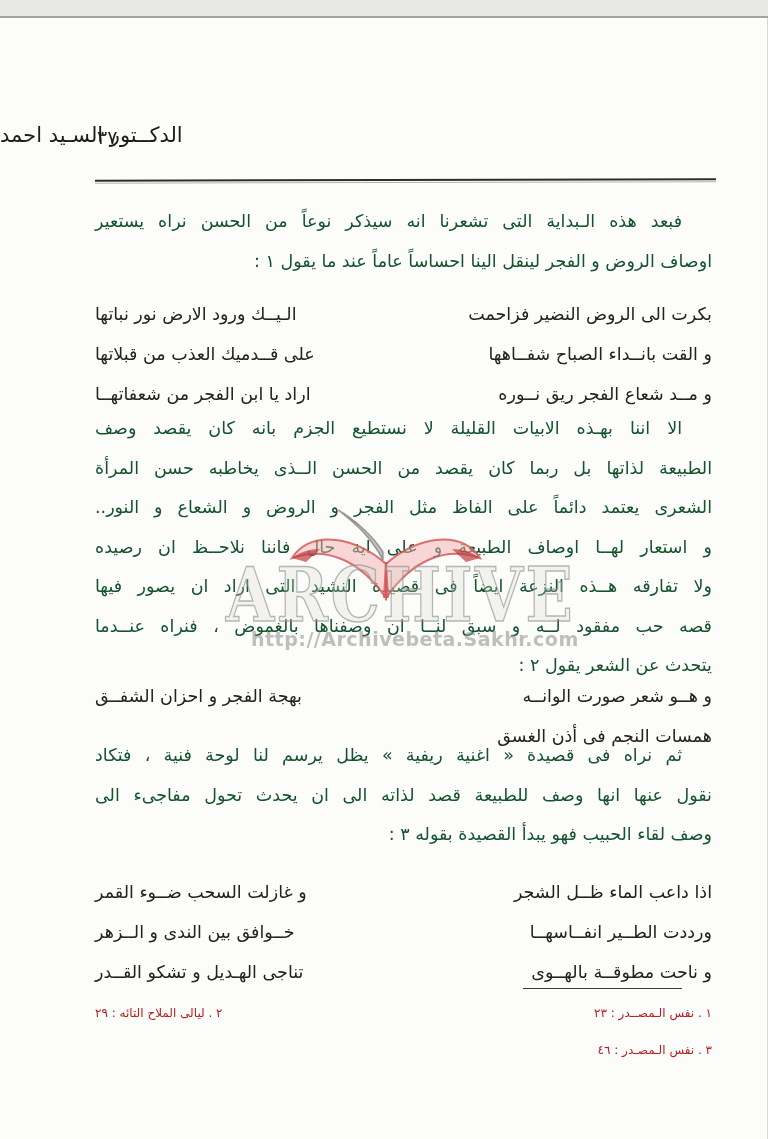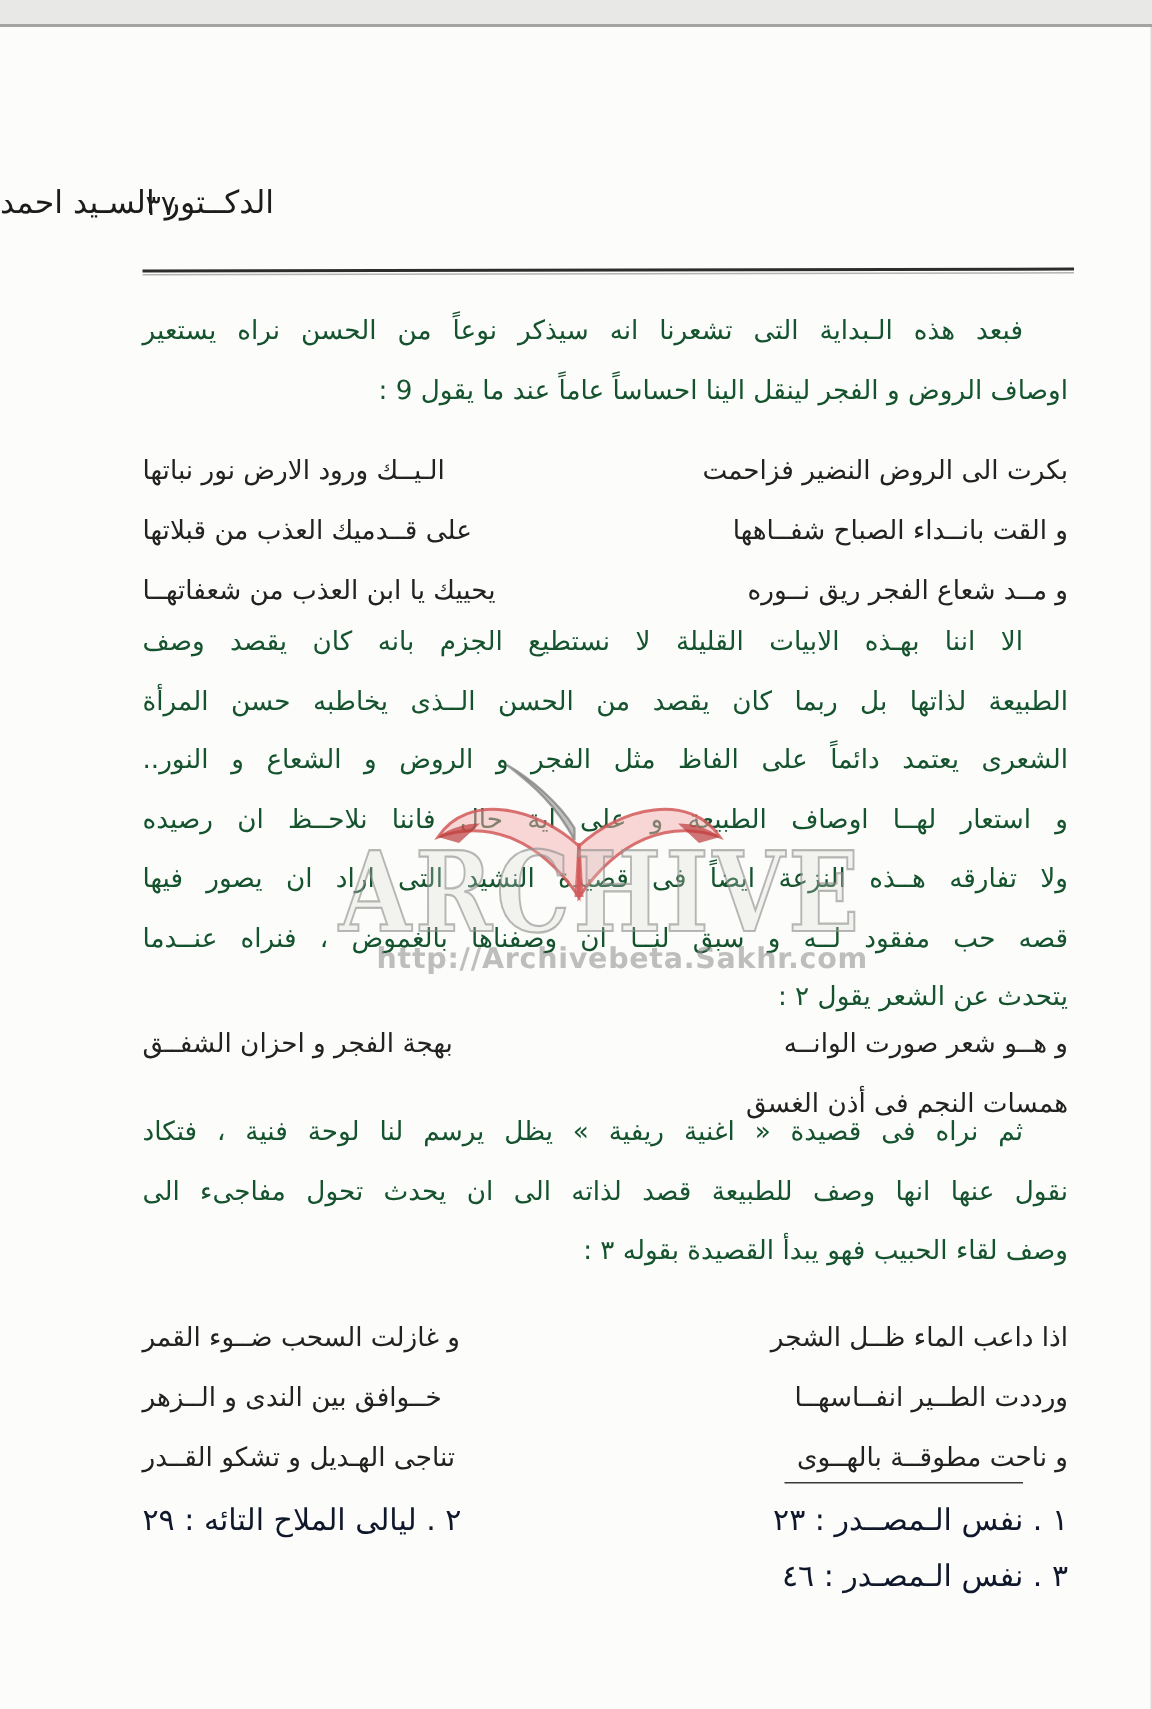--- a/index.html
+++ b/index.html
@@ -19,21 +19,21 @@
   .col{position:absolute;left:95px;width:617px;direction:rtl;}
   .line{font-size:17.5px;line-height:39.5px;text-align:justify;text-align-last:justify;
     white-space:nowrap;color:#14532d;}
   .line.last{text-align:right;text-align-last:right;}
   .line.first{padding-right:30px;}
   .verse-row{display:flex;justify-content:space-between;direction:rtl;
     font-size:17.5px;line-height:40px;color:#222220;}
   .verse-row .hemi{white-space:nowrap;}
   
   .footnote-rule{position:absolute;top:972px;right:86px;width:159px;border-top:1.8px solid #3a3a38;}
-  .fn{position:absolute;direction:rtl;font-size:20px;line-height:37px;color:#0f172a;white-space:nowrap;}
+  .fn{position:absolute;direction:rtl;font-size:12px;line-height:37px;color:#b91c1c;white-space:nowrap;}
   .fn-right{top:979px;right:56px;text-align:right;}
   .fn-left{top:979px;left:95px;}
   
   .watermark{position:absolute;left:0;top:0;width:100%;height:100%;pointer-events:none;}
   .wm-logo{position:absolute;left:286px;top:486px;}
   .wm-brand{
     position:absolute;left:226px;top:542px;
     font-family:"DejaVu Serif",serif;font-size:100px;font-weight:bold;line-height:1;
     letter-spacing:4px;color:rgba(215,215,213,.28);
     -webkit-text-stroke:2px rgba(142,142,140,.62);
@@ -49,35 +49,35 @@
 <body>
 
 <div class="page">
 
   <div class="page-number">٣٧</div>
   <div class="running-title">الدكــتور السـيد احمد</div>
   <div class="header-rule"></div>
 
   <div class="col" style="top:186px">
     <div class="line first">فبعد هذه الـبداية التى تشعرنا انه سيذكر نوعاً من الحسن نراه يستعير</div>
-    <div class="line last">اوصاف الروض و الفجر لينقل الينا احساساً عاماً عند ما يقول 9 :</div>
+    <div class="line last">اوصاف الروض و الفجر لينقل الينا احساساً عاماً عند ما يقول ١ :</div>
   </div>
 
   <div class="col" style="top:278px">
     <div class="verse-row">
       <span class="hemi">بكرت الى الروض النضير فزاحمت</span>
       <span class="hemi">الـيــك ورود الارض نور نباتها</span>
     </div>
     <div class="verse-row">
       <span class="hemi">و القت بانــداء الصباح شفــاهها</span>
       <span class="hemi">على قــدميك العذب من قبلاتها</span>
     </div>
     <div class="verse-row">
       <span class="hemi">و مــد شعاع الفجر ريق نــوره</span>
-      <span class="hemi">يحييك يا ابن العذب من شعفاتهــا</span>
+      <span class="hemi">اراد يا ابن الفجر من شعفاتهــا</span>
     </div>
   </div>
 
   <div class="col" style="top:393px">
     <div class="line first">الا اننا بهـذه الابيات القليلة لا نستطيع الجزم بانه كان يقصد وصف</div>
     <div class="line">الطبيعة لذاتها بل ربما كان يقصد من الحسن الــذى يخاطبه حسن المرأة</div>
     <div class="line">الشعرى يعتمد دائماً على الفاظ مثل الفجر و الروض و الشعاع و النور..</div>
     <div class="line">و استعار لهــا اوصاف الطبيعة و على اية حال فاننا نلاحــظ ان رصيده</div>
     <div class="line">ولا تفارقه هــذه النزعة ايضاً فى قصيدة النشيد التى اراد ان يصور فيها</div>
     <div class="line">قصه حب مفقود لــه و سبق لنــا ان وصفناها بالغموض ، فنراه عنــدما</div>

